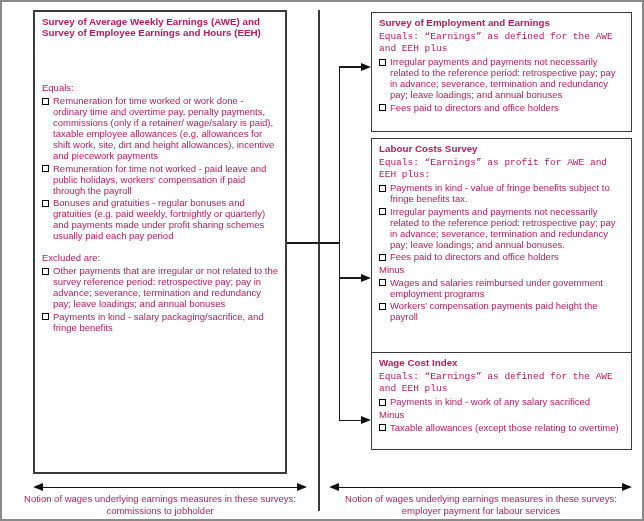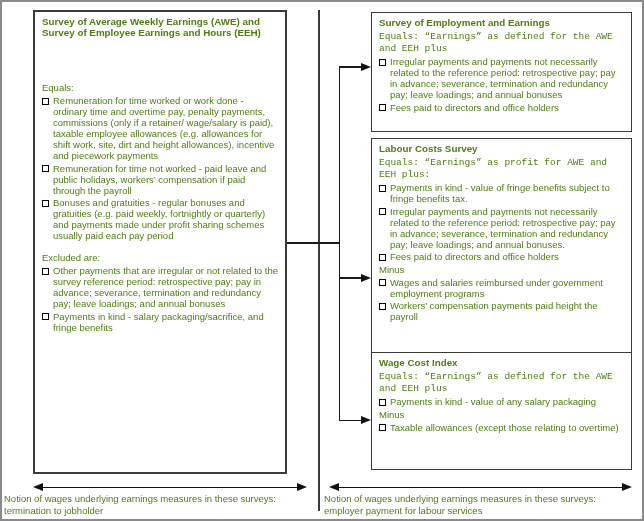--- a/index.html
+++ b/index.html
@@ -3,36 +3,36 @@
 <meta charset="utf-8">
 <style>
   html,body{margin:0;padding:0;background:#e8e8e8;}
   .frame{
     position:relative;
     width:644px;height:521px;
     background:#ffffff;
     border:2px solid #8a8a8a;
     box-sizing:border-box;
     font-family:"Liberation Sans", sans-serif;
-    color:#4d7c0f;
+    color:#be185d;
     overflow:hidden;
   }
   .box{
     position:absolute;
     box-sizing:border-box;
     background:#ffffff;
     padding:4px 7px;
     font-size:9.5px;
     line-height:11px;
   }
   .left-box{ left:31px; top:8px; width:254px; height:464px; border:2px solid #3a3a3a; }
   .rbox{ left:369px; width:261px; border:1.5px solid #3a3a3a; }
   .rbox-a{ top:10px; height:120px; }
   .rbox-b{ top:136px; height:260px; }
-  .rbox-c{ top:350px; height:118px; }
+  .rbox-c{ top:350px; height:98px; }
   .box-title{ font-weight:bold; font-size:9.8px; line-height:11px; }
   .left-box .box-title{ margin-bottom:44px; }
   .rbox .box-title{ margin-bottom:3px; }
   .intro{ margin-bottom:2px; line-height:11.5px;font-family:Liberation Mono, monospace; }
   .label{ margin:1px 0 2px 0; }
   .label-gap{ margin-top:11px; }
   .bullet{ display:flex; margin:1.5px 0; }
   .sq{
     flex:0 0 auto; width:5px; height:5px;
     border:1px solid #000; margin:2.5px 4px 0 0;
@@ -49,21 +49,21 @@
     border-left:10px solid #111;
   }
   
   .dspan{ position:absolute; height:9px; }
   .dspan .bar{ position:absolute; left:8px; right:8px; top:3.8px; height:1.5px; background:#111; }
   .dspan .tri-l{ position:absolute; left:0; top:0; width:0; height:0;
     border-top:4.5px solid transparent; border-bottom:4.5px solid transparent; border-right:10px solid #111; }
   .dspan .tri-r{ position:absolute; right:0; top:0; width:0; height:0;
     border-top:4.5px solid transparent; border-bottom:4.5px solid transparent; border-left:10px solid #111; }
   .footer-caption{
-    position:absolute; 
+    position:absolute; text-align:center;
     font-size:9.5px; line-height:11.5px;
   }
 </style>
 </head>
 <body>
 
 <div class="frame">
 
   <div class="box left-box">
     <div class="box-title">Survey of Average Weekly Earnings (AWE) and Survey of Employee Earnings and Hours (EEH)</div>
@@ -128,21 +128,21 @@
       <span class="sq"></span>
       <span class="bullet-text">Workers’ compensation payments paid height the payroll</span>
     </div>
   </div>
 
   <div class="box rbox rbox-c">
     <div class="box-title">Wage Cost Index</div>
     <div class="intro">Equals: “Earnings” as defined for the AWE and EEH plus</div>
     <div class="bullet">
       <span class="sq"></span>
-      <span class="bullet-text">Payments in kind - value of any salary packaging</span>
+      <span class="bullet-text">Payments in kind - work of any salary sacrificed</span>
     </div>
     <div class="label">Minus</div>
     <div class="bullet">
       <span class="sq"></span>
       <span class="bullet-text">Taxable allowances (except those relating to overtime)</span>
     </div>
   </div>
 
   <div class="divider"></div>
 
@@ -165,20 +165,20 @@
       <span class="tri-r"></span>
   </div>
   <div class="dspan" style="left:327px; top:481px; width:303px;">
     <span class="tri-l"></span>
       <span class="bar"></span>
       <span class="tri-r"></span>
   </div>
 
   <div class="footer-caption" style="left:2px; top:491px; width:312px;">
     <div>Notion of wages underlying earnings measures in these surveys:</div>
-    <div>termination to jobholder</div>
+    <div>commissions to jobholder</div>
   </div>
   <div class="footer-caption" style="left:322px; top:491px; width:314px;">
     <div>Notion of wages underlying earnings measures in these surveys:</div>
     <div>employer payment for labour services</div>
   </div>
 
 </div>
 
 </body></html>

